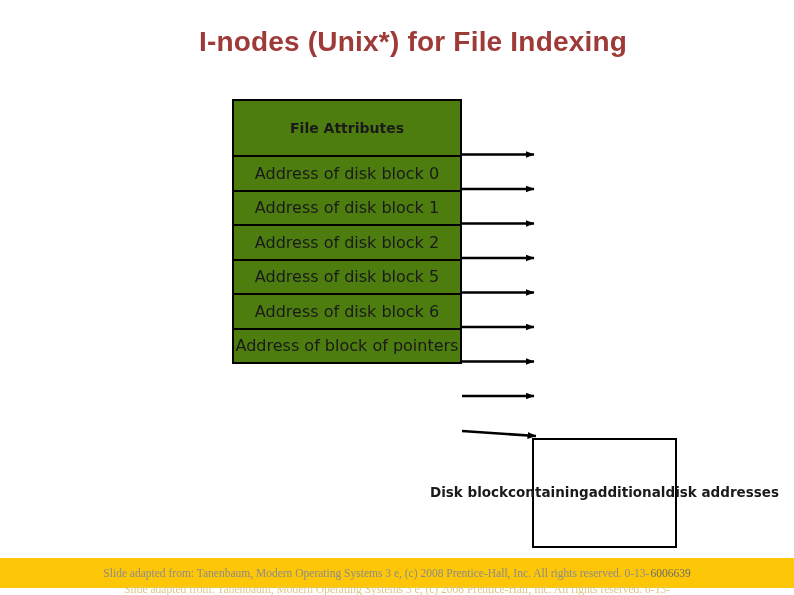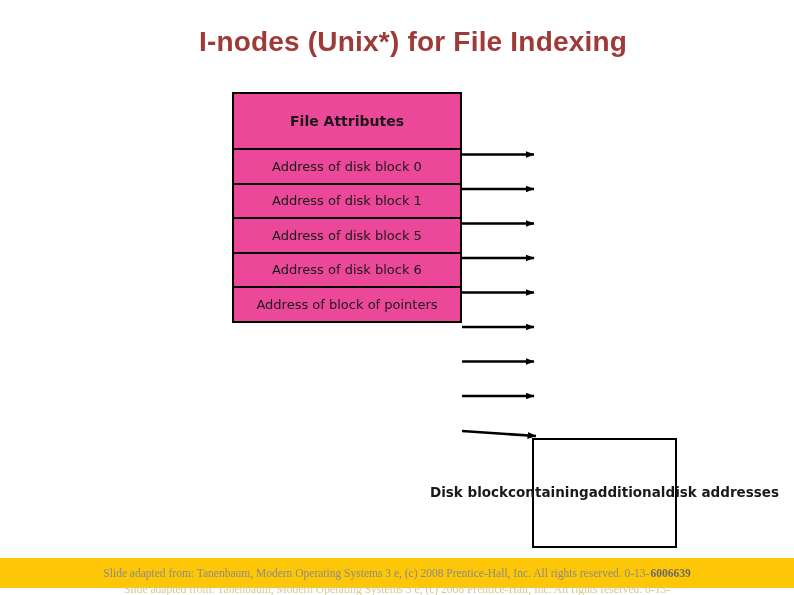--- a/index.html
+++ b/index.html
@@ -36,34 +36,34 @@
     top: 0;
     left: 0;
     width: 794px;
     height: 558px;
   }
 
   
   .inode-table {
     position: absolute;
     left: 232px;
-    top: 92px;
+    top: 99px;
     width: 230px;
     border: 2px solid #000000;
     box-sizing: border-box;
-    background: #ec4899;
+    background: #4d7c0f;
   }
   .inode-row {
     box-sizing: border-box;
     height: 34.5px;
     border-top: 2px solid #000000;
     display: flex;
     align-items: center;
     justify-content: center;
-    font-size: 13px;
+    font-size: 16px;
     color: #1a1a1a;
     font-family: "DejaVu Sans", sans-serif;
     white-space: nowrap;
   }
   .inode-row.attributes {
     height: 54px;
     border-top: none;
     font-weight: bold;
     font-size: 14px;
   }
@@ -118,21 +118,21 @@
     height: 30px;
     display: flex;
     align-items: center;
     justify-content: center;
     font-family: "Liberation Serif", serif;
     font-size: 11.5px;
     color: #8c8c8c;
     white-space: nowrap;
   }
   .footer-text .isbn {
-    font-weight: bold;
+    font-weight: normal;
     color: #6b6b6b;
     margin-left: 1px;
   }
   
   .footer-ghost {
     position: absolute;
     left: 0;
     top: 586px;
     width: 794px;
     height: 9px;
@@ -152,20 +152,21 @@
 <body>
 
 <div class="slide-title">I-nodes (Unix*) for File Indexing</div>
 
 <div class="diagram">
 
   <div class="inode-table">
     <div class="inode-row attributes">File Attributes</div>
     <div class="inode-row">Address of disk block 0</div>
     <div class="inode-row">Address of disk block 1</div>
+    <div class="inode-row">Address of disk block 2</div>
     <div class="inode-row">Address of disk block 5</div>
     <div class="inode-row">Address of disk block 6</div>
     <div class="inode-row">Address of block of pointers</div>
   </div>
 
   <svg class="arrow-layer" width="794" height="558" viewBox="0 0 794 558">
     <defs>
       <marker id="ah" markerWidth="9" markerHeight="7" refX="8.5" refY="3.5" orient="auto" markerUnits="userSpaceOnUse">
         <polygon points="0 0, 9 3.5, 0 7" fill="#000000"></polygon>
       </marker>

